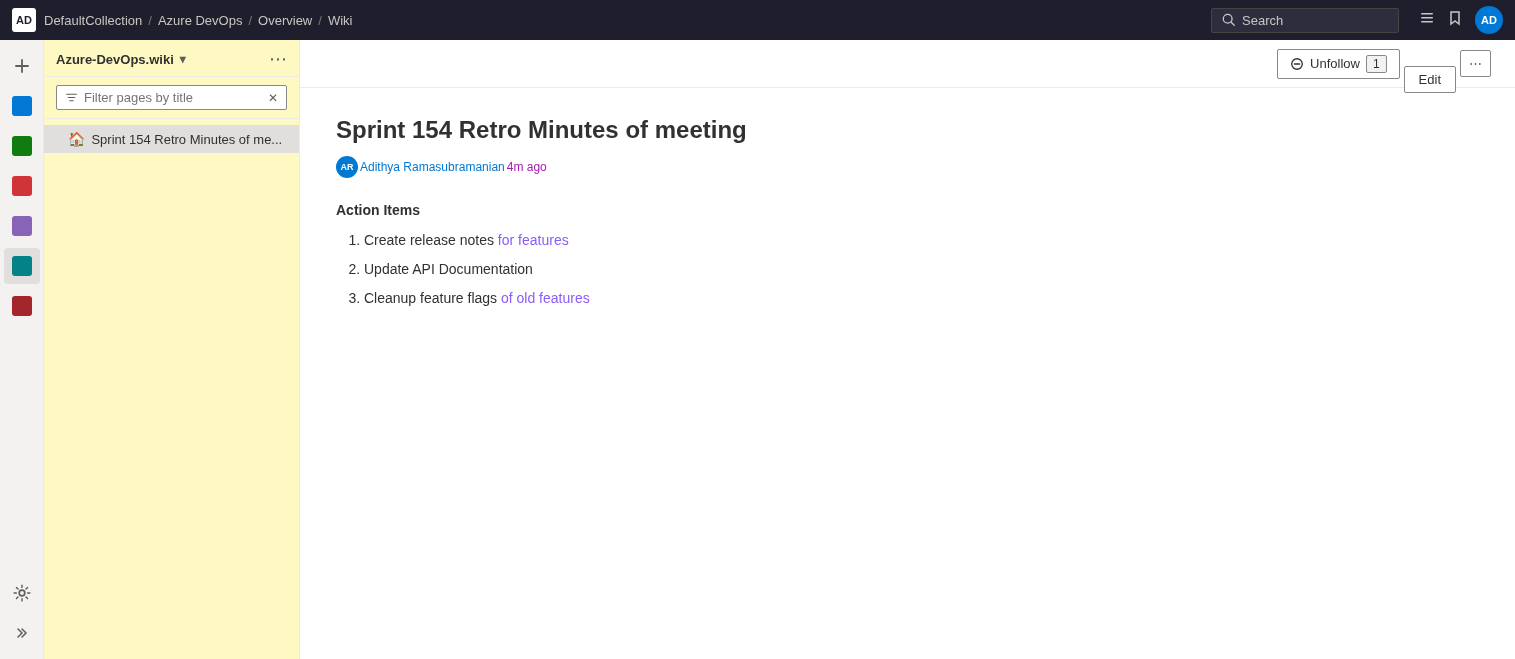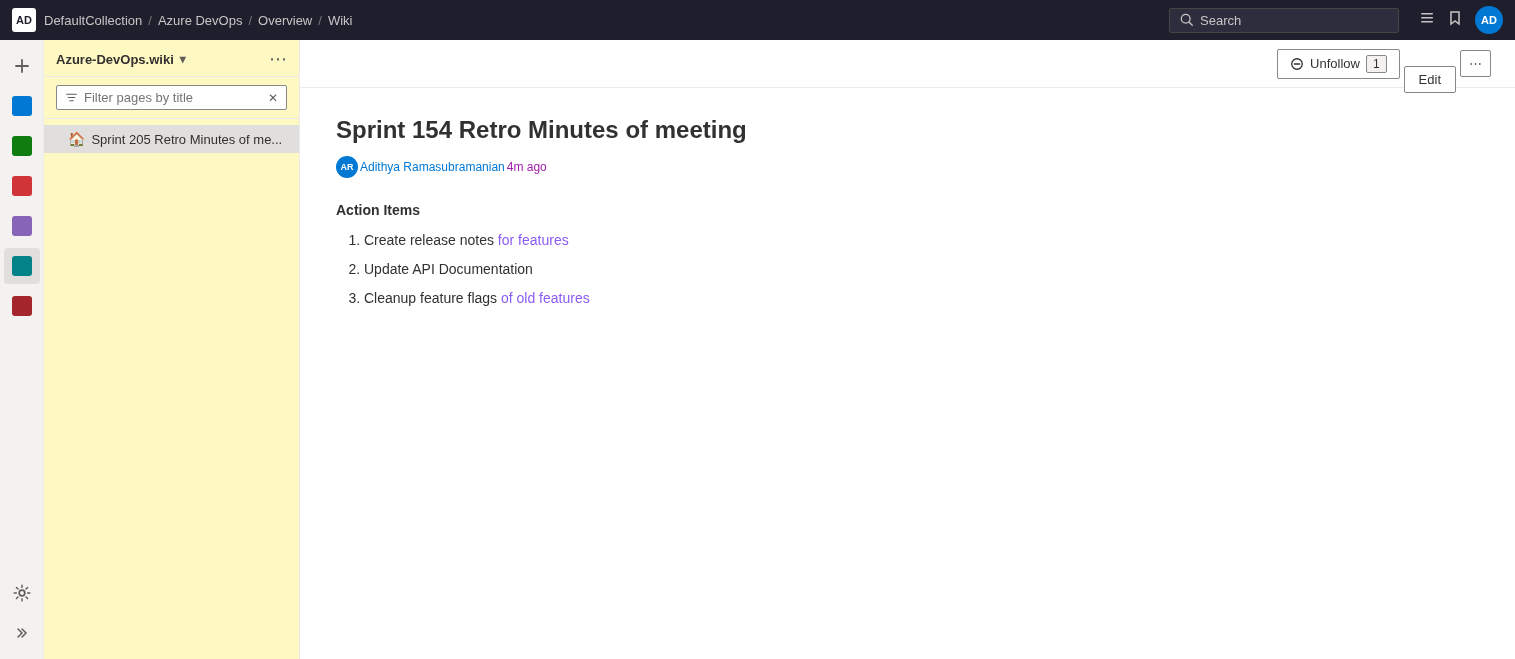--- a/index.html
+++ b/index.html
@@ -30,21 +30,21 @@
     .breadcrumb-sep { color: #777; }
     .breadcrumb-item { color: #c8c6c4; cursor: pointer; }
     .top-nav-spacer { flex: 1; }
     .search-box {
       display: flex; align-items: center;
       background: #2d2d3e;
       border: 1px solid #444;
       border-radius: 2px;
       padding: 4px 10px;
       gap: 6px;
-      width: 230px;
+      width: 188px;
       color: #c8c6c4;
       font-size: 13px;
       cursor: text;
     }
     .top-nav-icons { display: flex; align-items: center; gap: 12px; margin-left: 12px; }
     .top-nav-icon { color: #c8c6c4; cursor: pointer; font-size: 16px; }
     .avatar-circle {
       width: 28px; height: 28px; border-radius: 50%;
       background: #0078d4; color: #fff;
       display: flex; align-items: center; justify-content: center;
@@ -363,21 +363,21 @@
         <svg width="13" height="13" viewBox="0 0 16 16" fill="none">
           <path d="M2 4h12M4 8h8M6 12h4" stroke="#605e5c" stroke-width="1.5" stroke-linecap="round"></path>
         </svg>
         <input class="filter-input" type="text" placeholder="Filter pages by title" style="">
         <span class="filter-clear">✕</span>
       </div>
     </div>
     <div class="sidebar-tree">
       <div class="tree-item">
         <span class="tree-item-icon">🏠</span>
-        <span>Sprint 205 Retro Minutes of me...</span>
+        <span>Sprint 154 Retro Minutes of me...</span>
       </div>
     </div>
   </div>
 
   <div class="content-area">
     <div class="content-toolbar">
       <div class="unfollow-btn">
         <svg width="14" height="14" viewBox="0 0 16 16" fill="none">
           <circle cx="8" cy="8" r="6" stroke="#323130" stroke-width="1.5"></circle>
           <path d="M5 8h6" stroke="#323130" stroke-width="1.5" stroke-linecap="round"></path>

